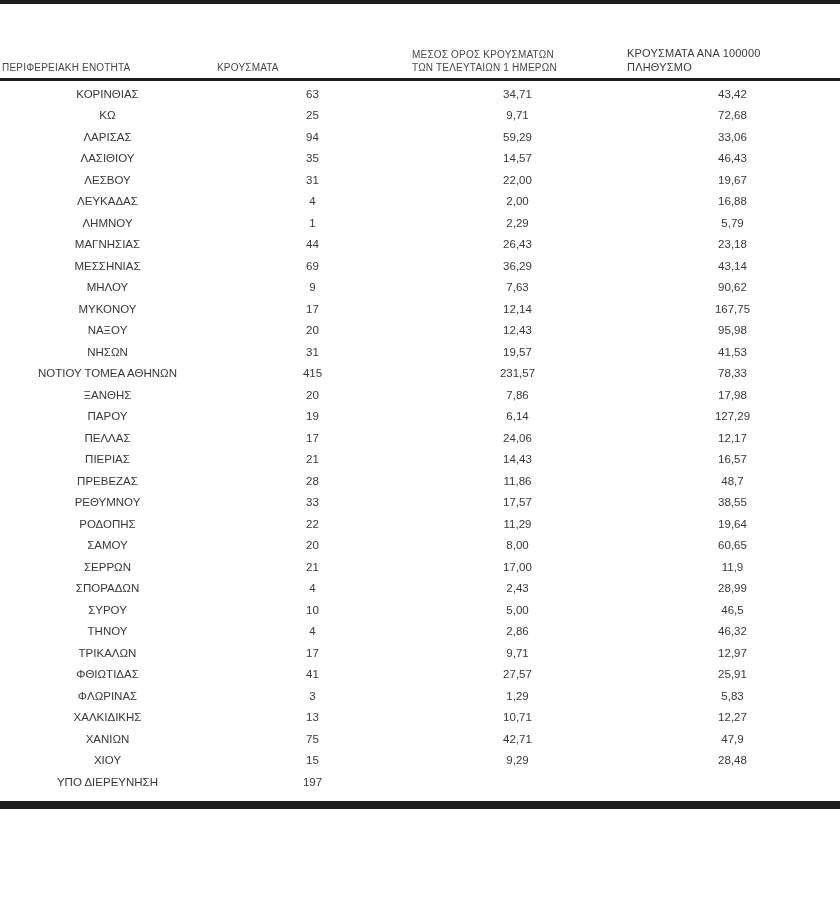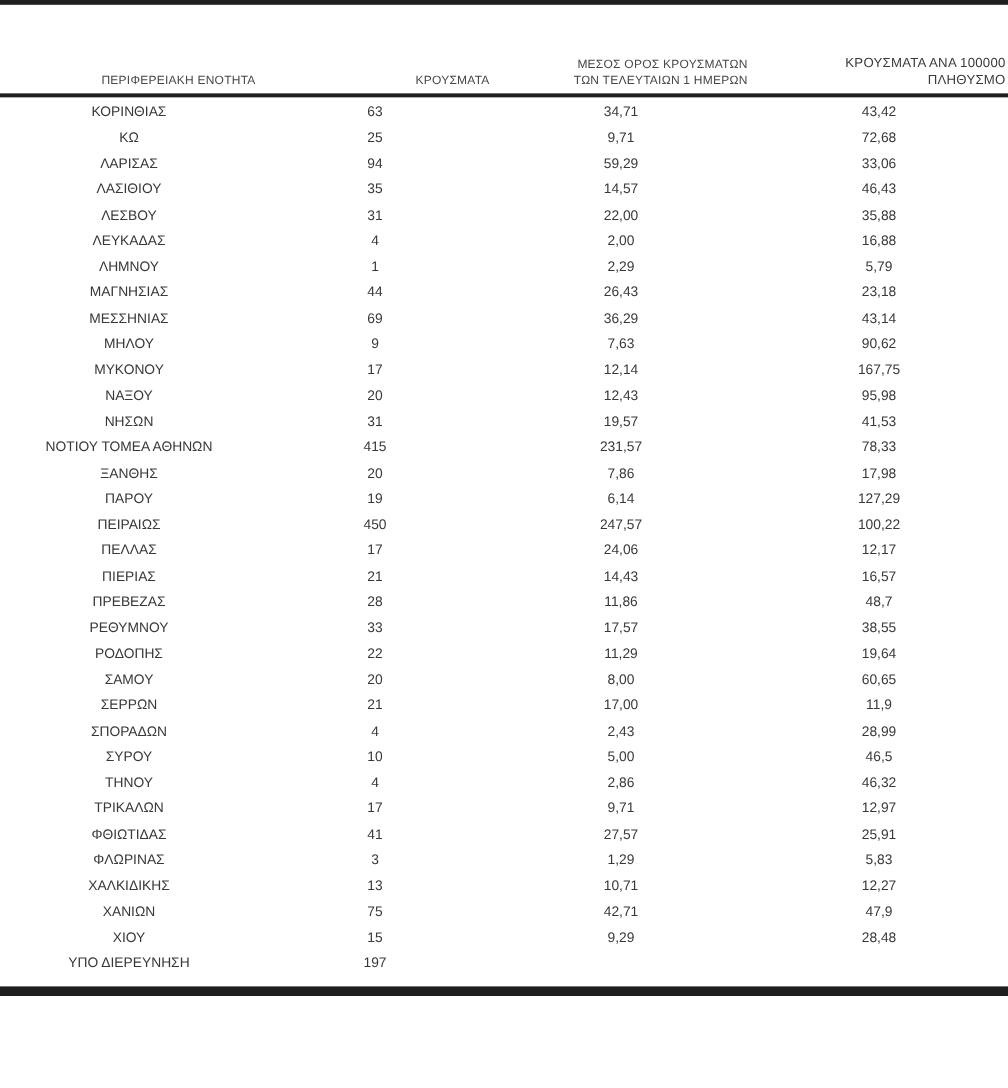--- a/index.html
+++ b/index.html
@@ -29,21 +29,21 @@
     border-collapse: collapse;
     table-layout: fixed;
   }
   col.c1 { width: 215px; }
   col.c2 { width: 195px; }
   col.c3 { width: 215px; }
   col.c4 { width: 215px; }
   thead th {
     height: 70px;
     vertical-align: bottom;
-    text-align: right;
+    text-align: left;
     padding: 0 2px 4px 2px;
     border-bottom: 3px solid var(--rule, #1e1e1e);
     font-weight: normal;
   }
   .hline {
     display: block;
     font-size: 10px;
     line-height: 13px;
     color: var(--header-text, #474747);
     letter-spacing: 0.2px;
@@ -130,21 +130,21 @@
     <td>ΛΑΣΙΘΙΟΥ</td>
     <td>35</td>
     <td>14,57</td>
     <td>46,43</td>
   </tr>
 
   <tr>
     <td>ΛΕΣΒΟΥ</td>
     <td>31</td>
     <td>22,00</td>
-    <td>35,88</td>
+    <td>19,67</td>
   </tr>
 
   <tr>
     <td>ΛΕΥΚΑΔΑΣ</td>
     <td>4</td>
     <td>2,00</td>
     <td>16,88</td>
   </tr>
 
   <tr>
@@ -210,26 +210,20 @@
     <td>17,98</td>
   </tr>
 
   <tr>
     <td>ΠΑΡΟΥ</td>
     <td>19</td>
     <td>6,14</td>
     <td>127,29</td>
   </tr>
 
-  <tr>
-    <td>ΠΕΙΡΑΙΩΣ</td>
-    <td>450</td>
-    <td>247,57</td>
-    <td>100,22</td>
-  </tr>
 
   <tr>
     <td>ΠΕΛΛΑΣ</td>
     <td>17</td>
     <td>24,06</td>
     <td>12,17</td>
   </tr>
 
   <tr>
     <td>ΠΙΕΡΙΑΣ</td>

